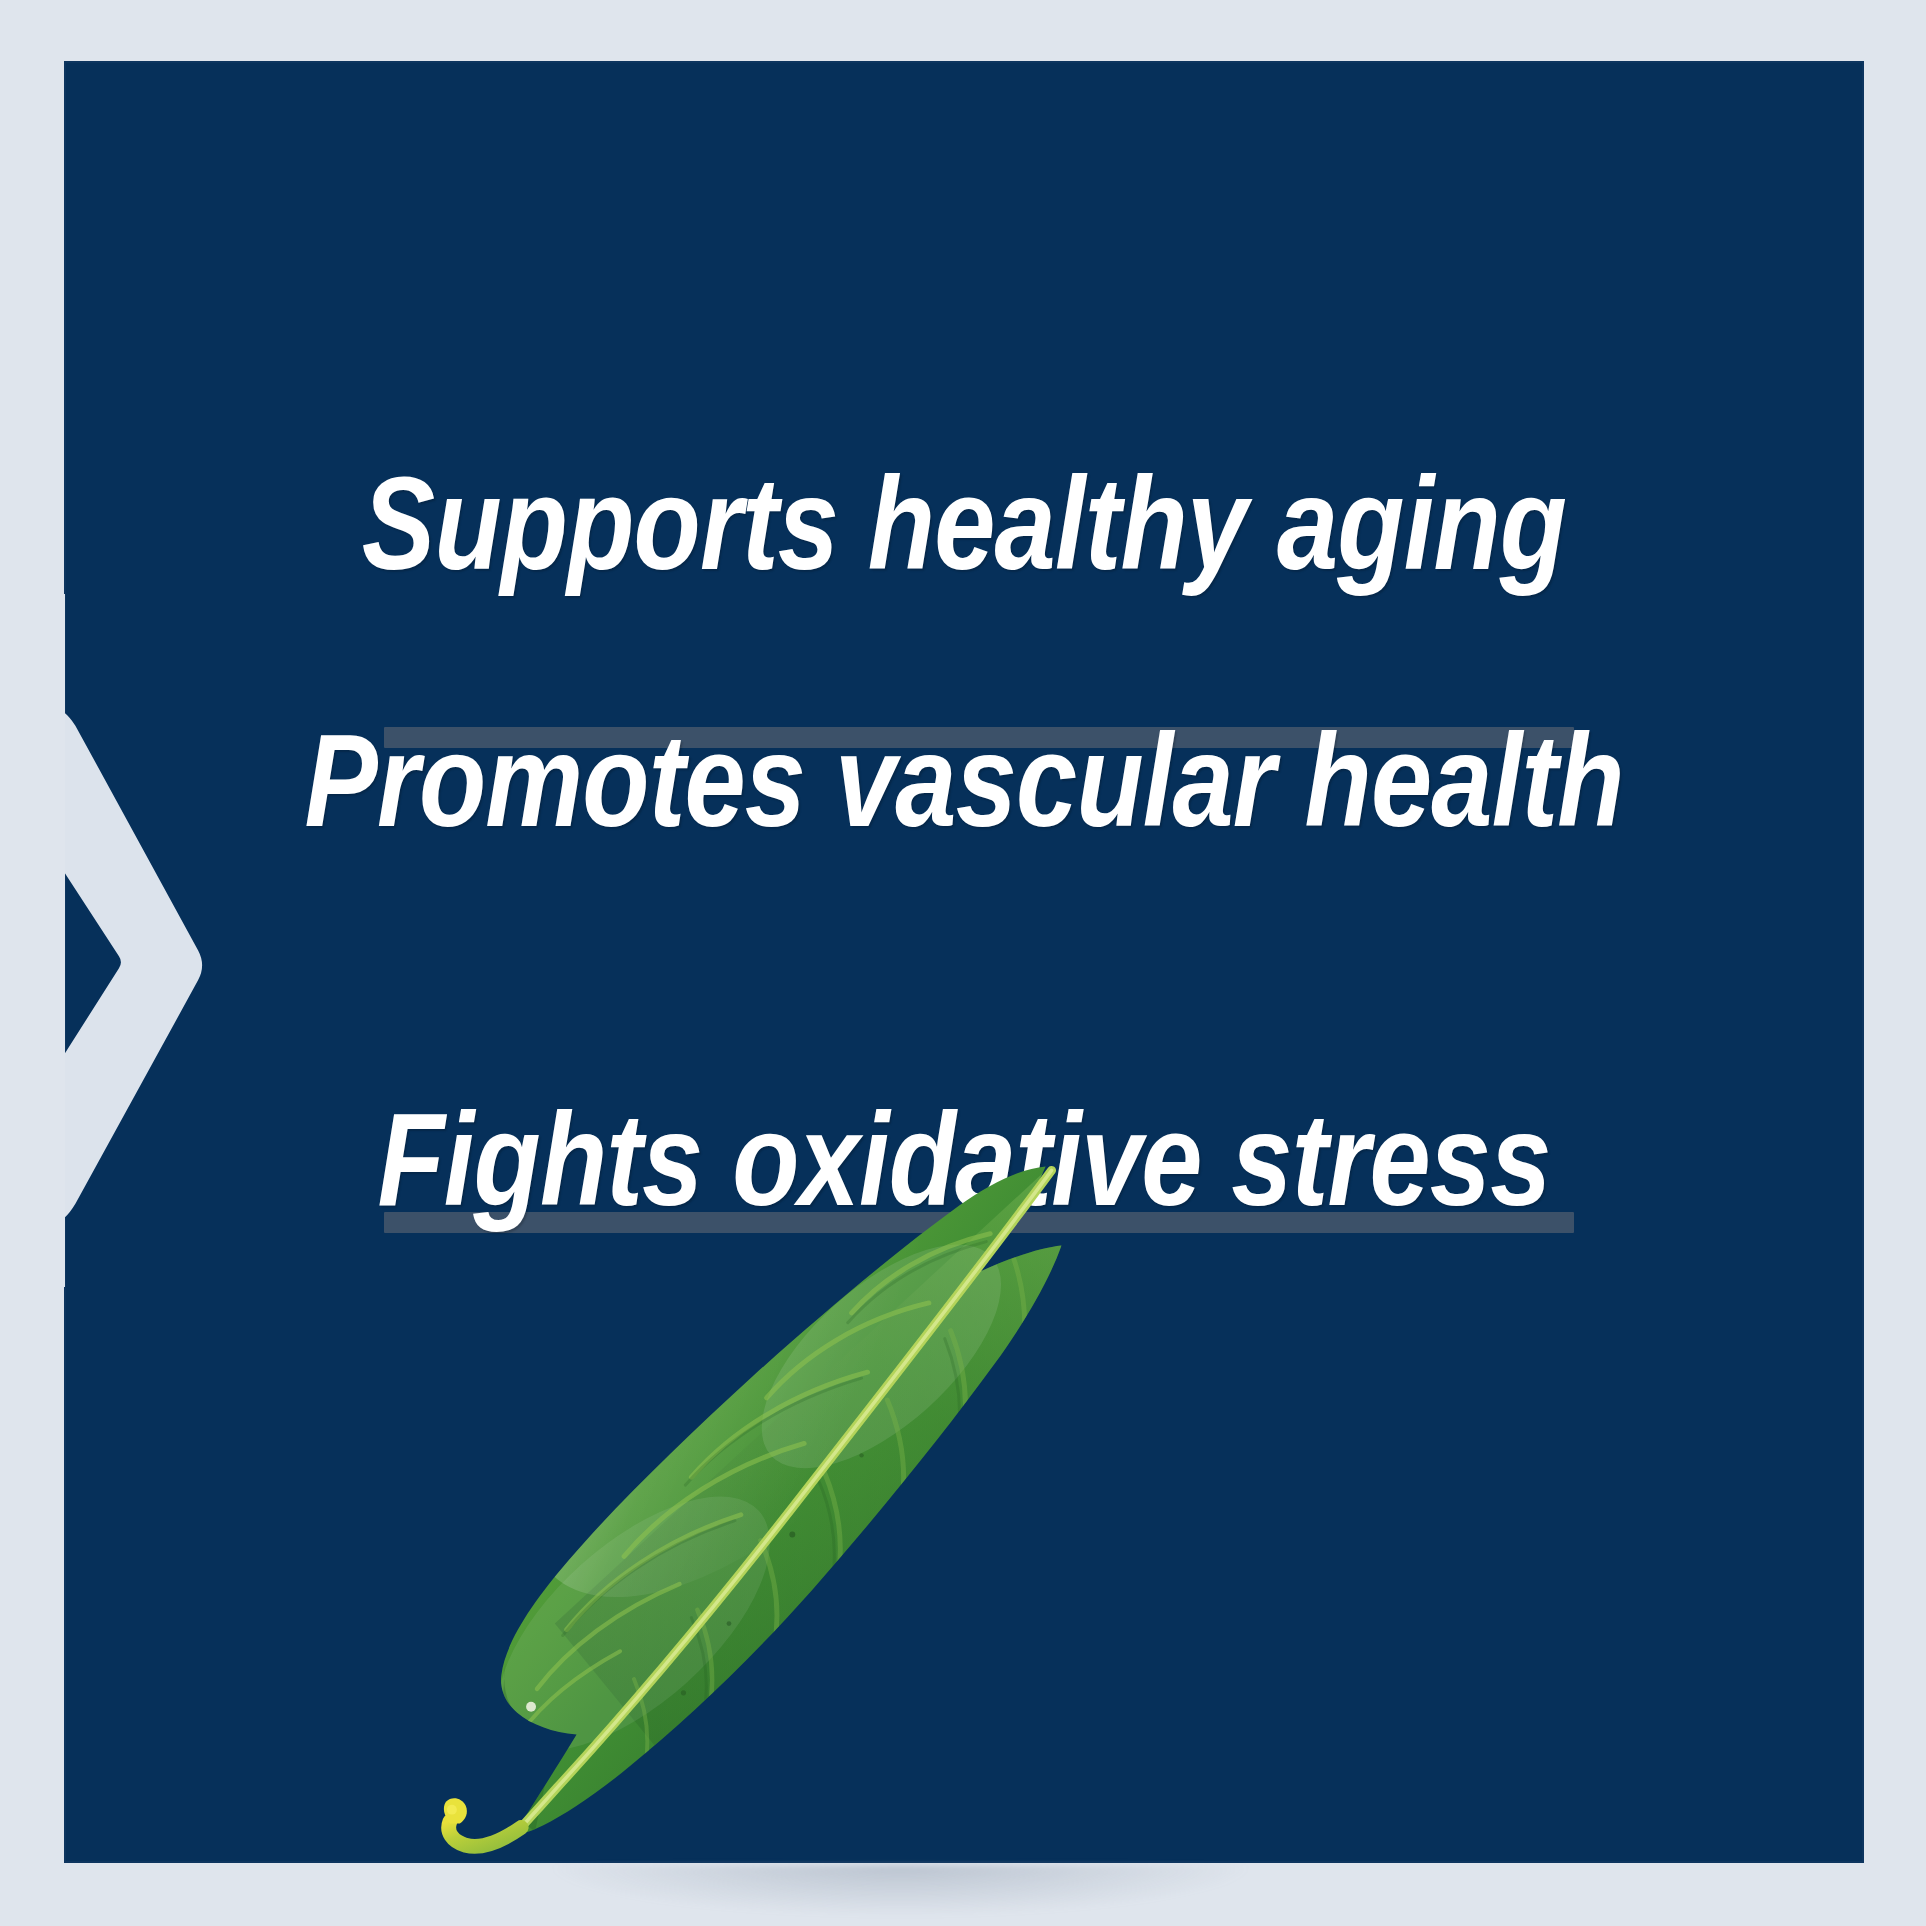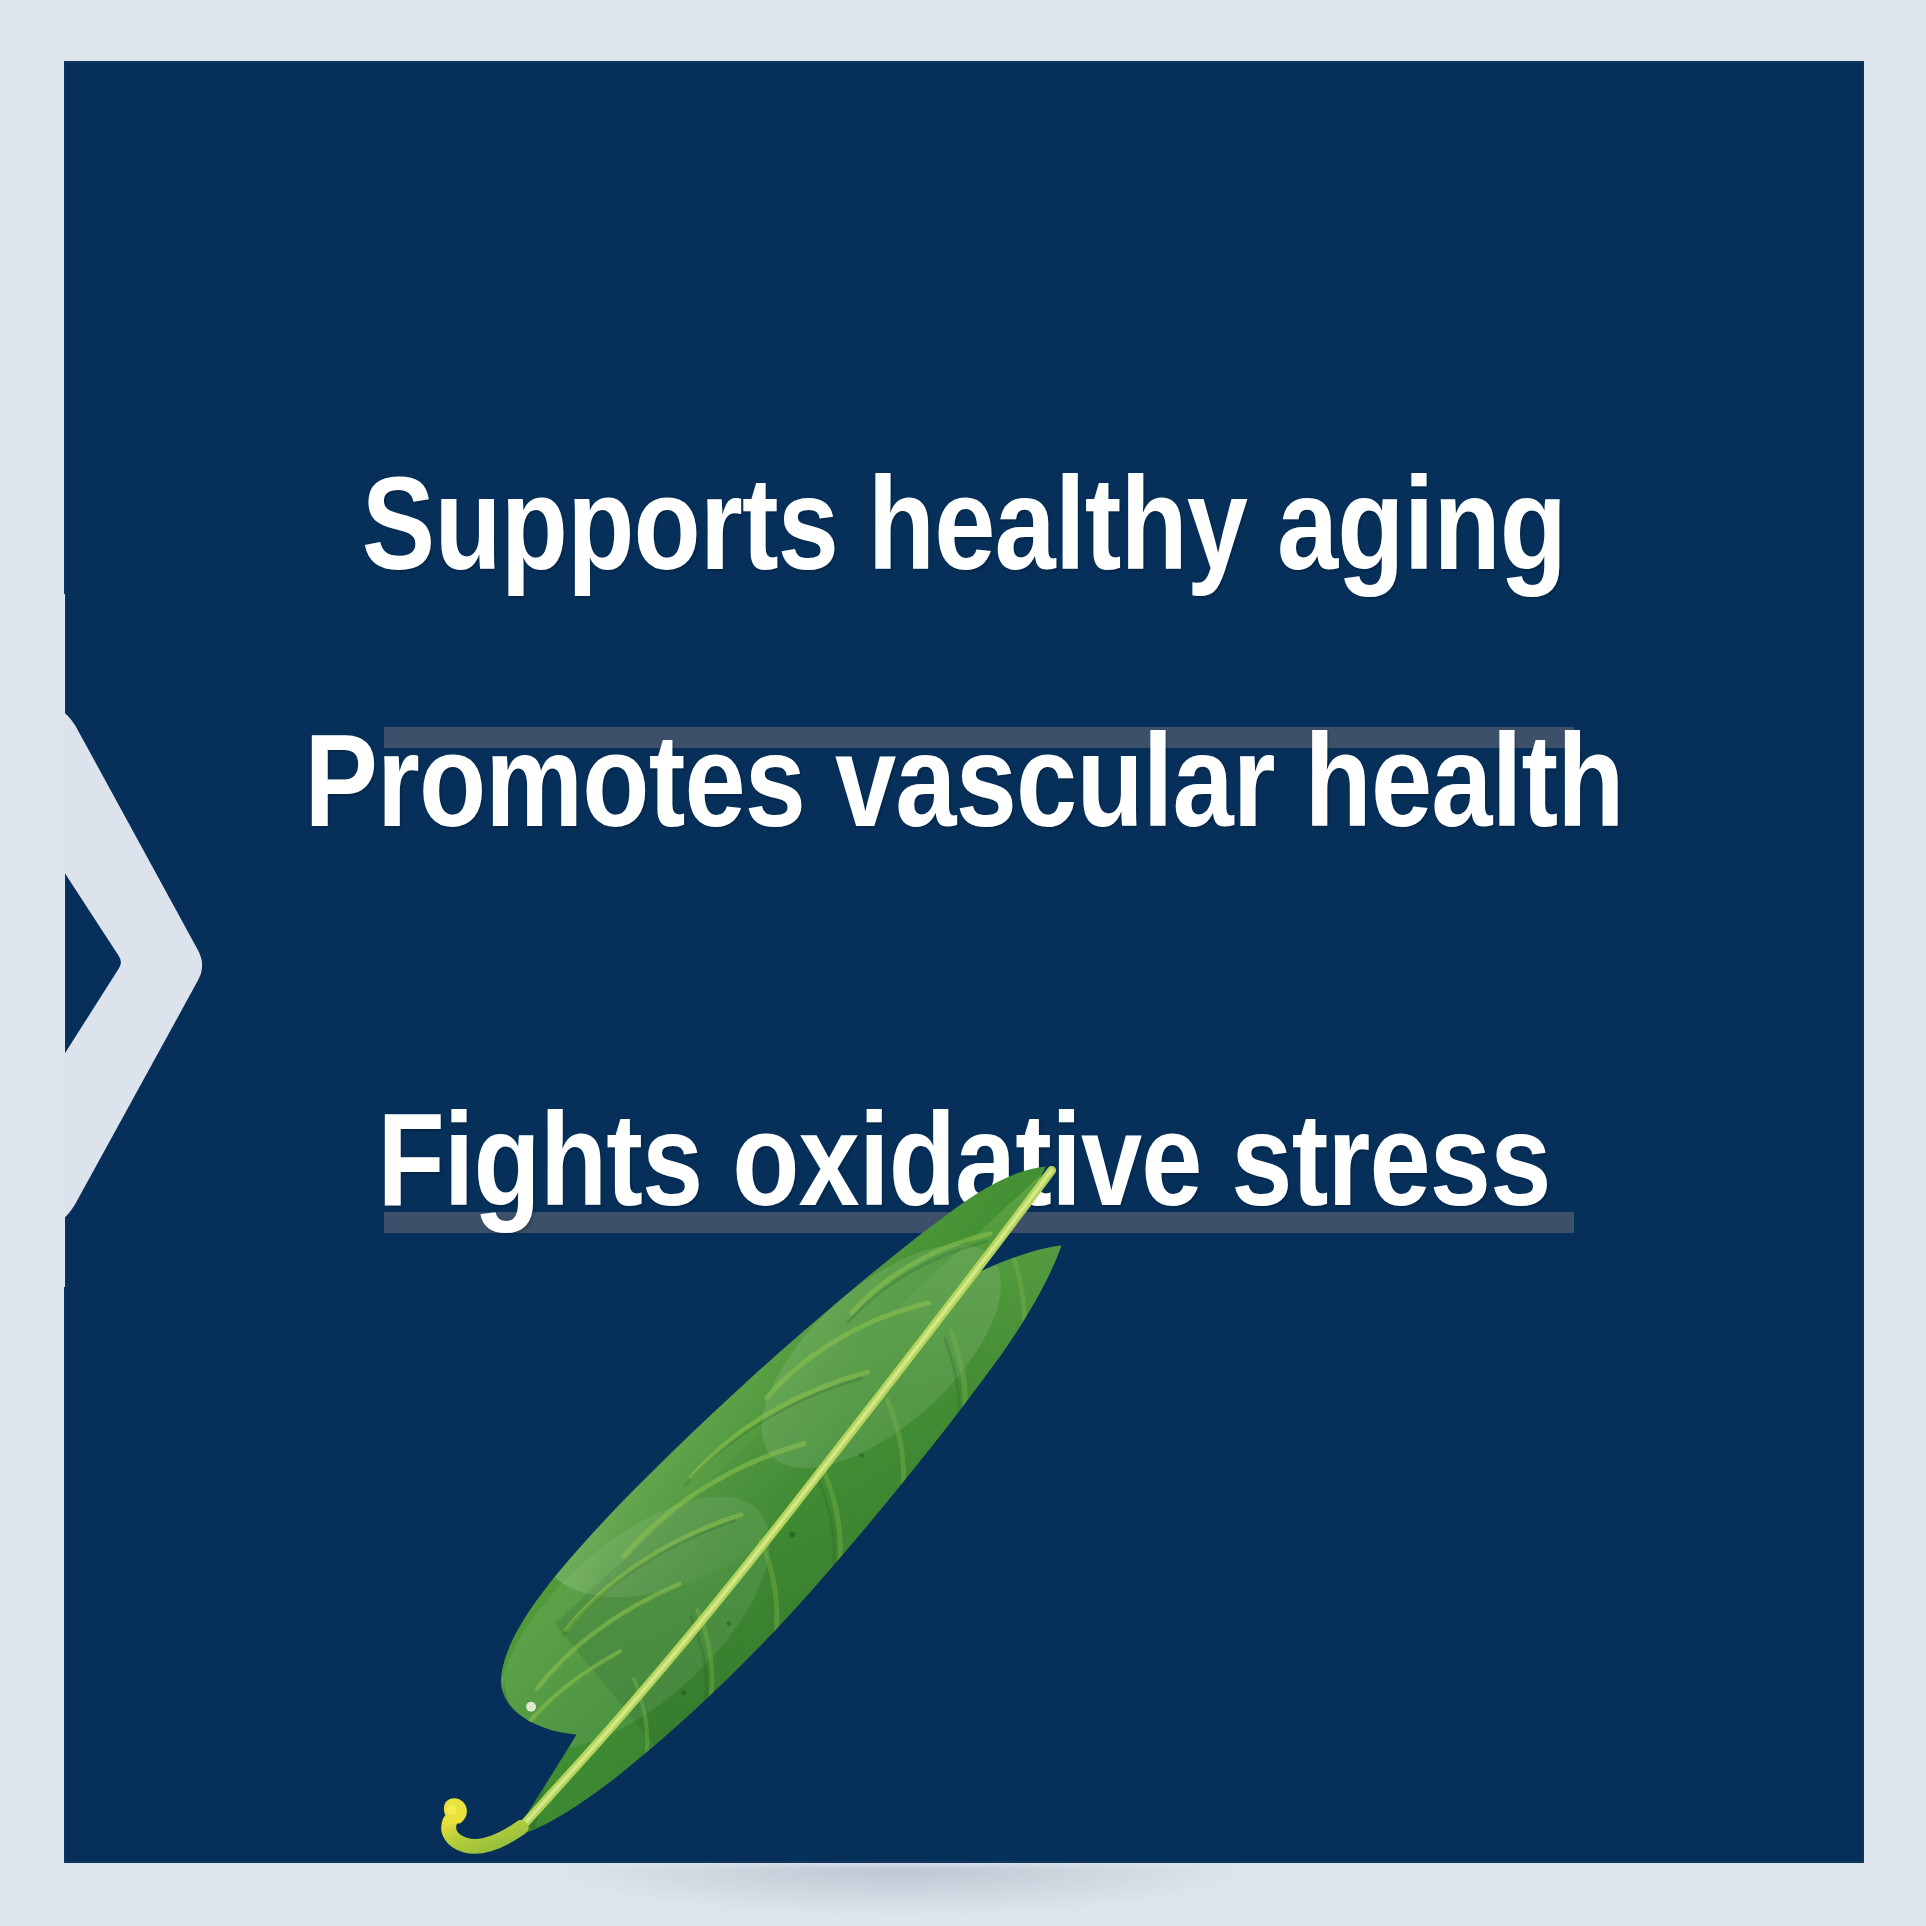--- a/index.html
+++ b/index.html
@@ -3,21 +3,21 @@
 <meta charset="utf-8">
 <style>
   html,body{margin:0;padding:0;}
   body{
     width:1927px;height:1927px;
     background:#dfe5ed;
     font-family:"Liberation Sans", sans-serif;
     overflow:hidden;
     position:relative;
   }
-  #stage{position:absolute;inset:0;width:1927px;height:1927px;}
+  #stage{position:absolute;inset:0;width:1927px;height:1927px;font-style:italic;}
 
   
   .panel{
     position:absolute;
     left:64px;top:61px;
     width:1800px;height:1802px;
     background:#06305a;
     overflow:hidden;
   }
   .panel-inner-edge{

